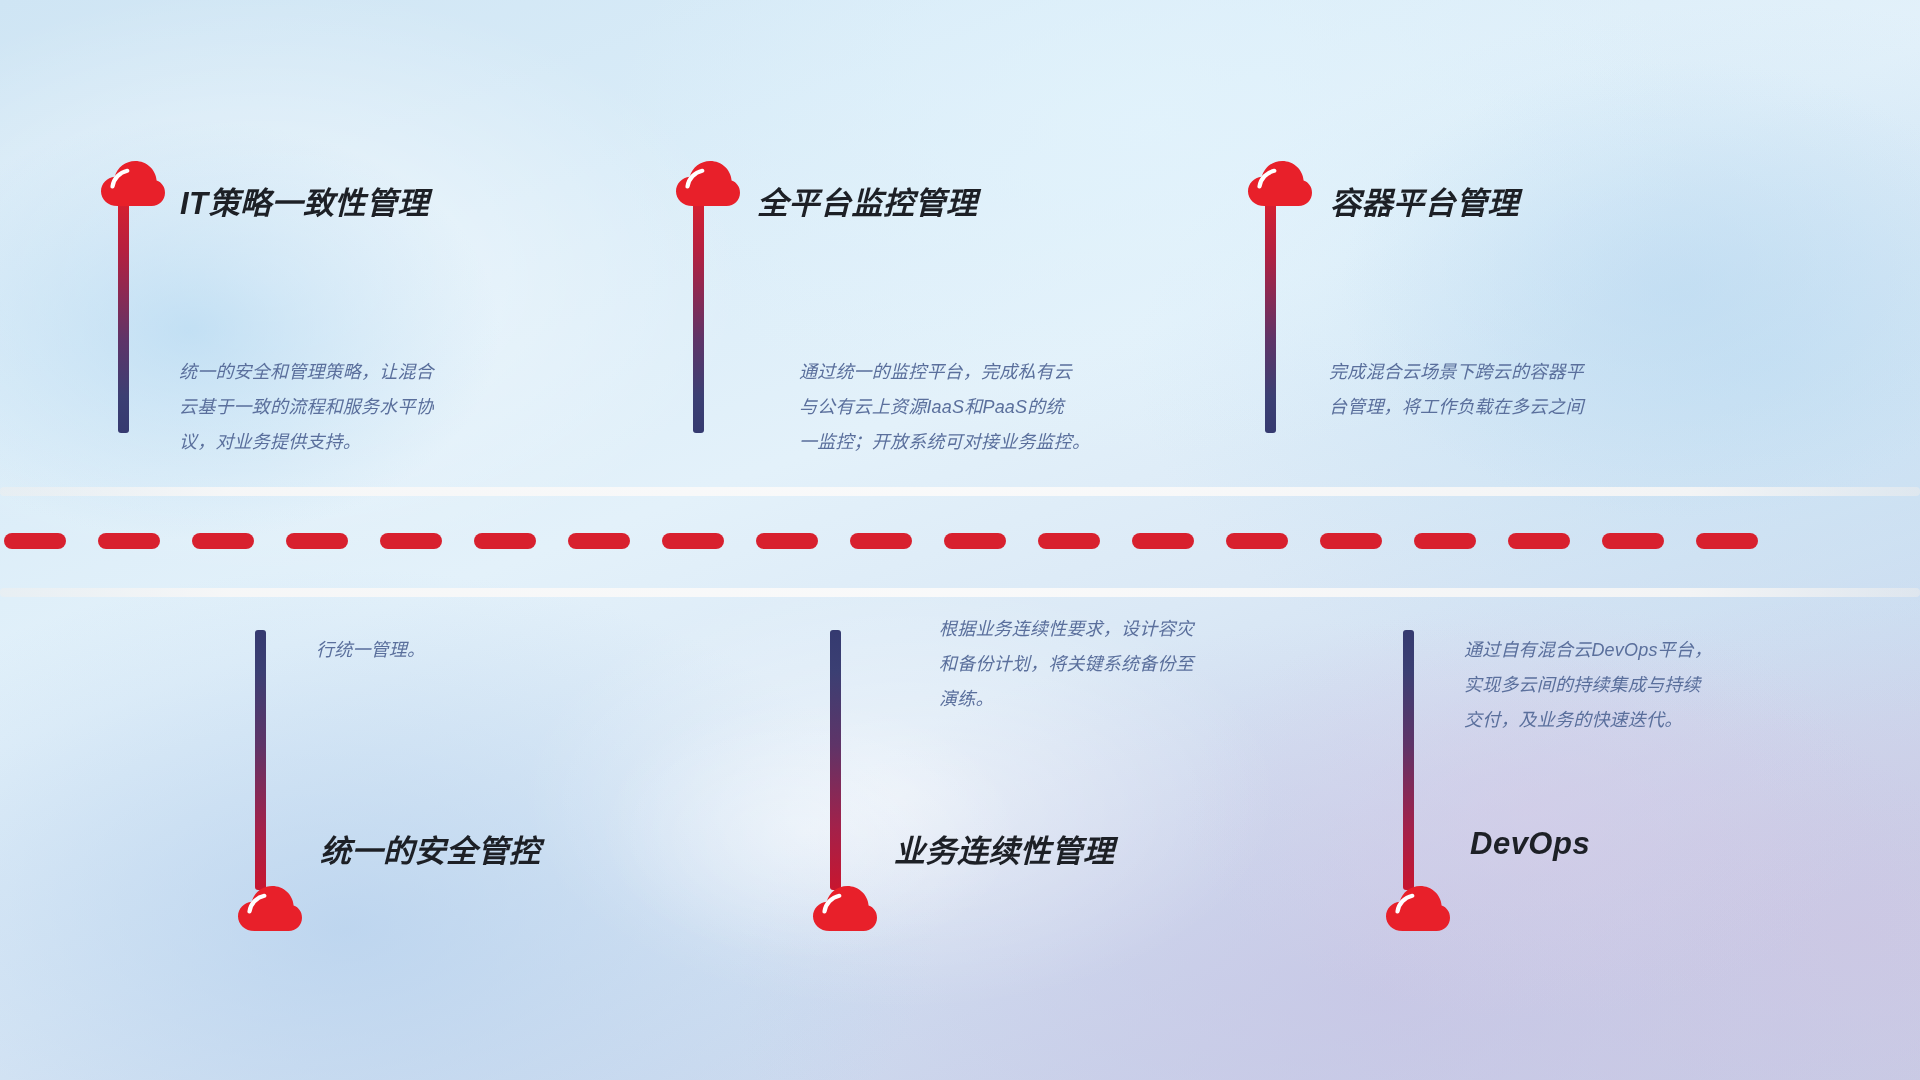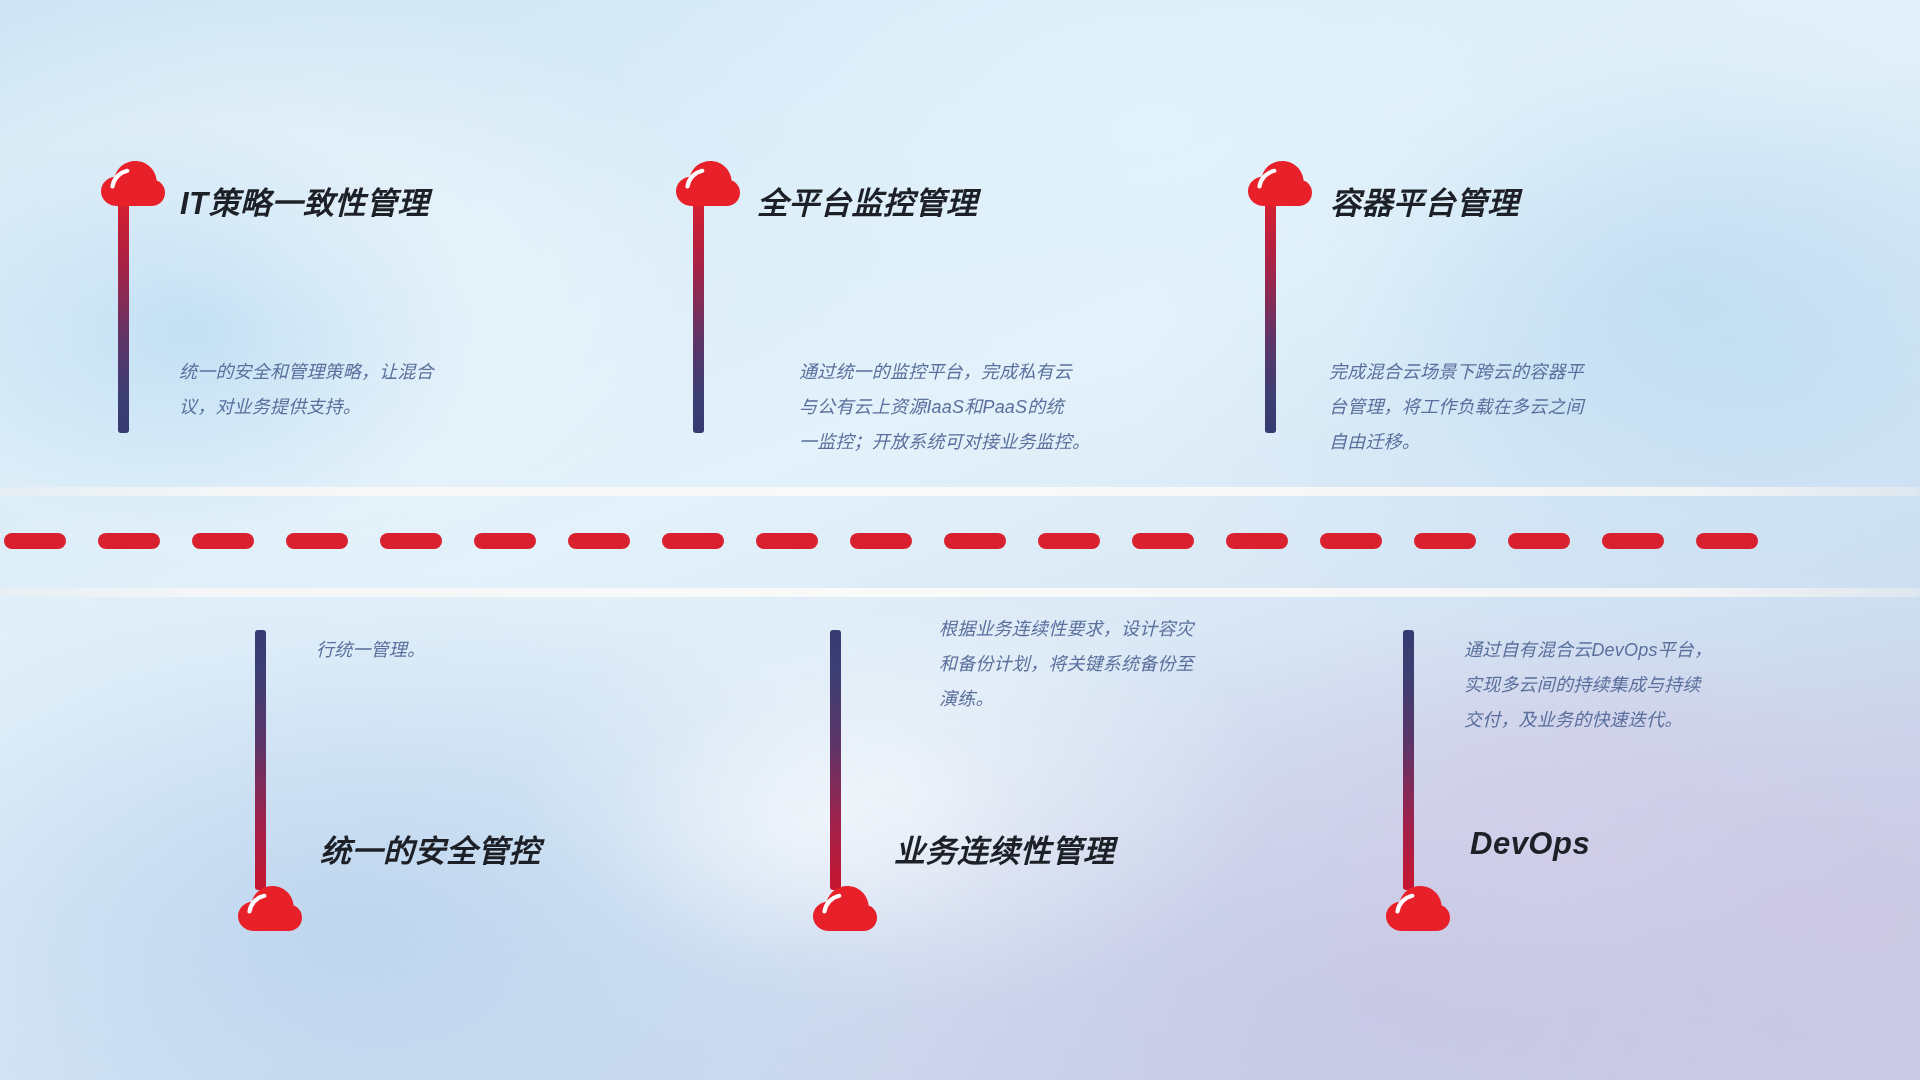--- a/index.html
+++ b/index.html
@@ -91,20 +91,21 @@
   <div class="pin" style="left:100px; top:160px;">
     <div class="pin-line down" style="left:18px; top:28px; height:245px;"></div>
     <svg class="cloud" style="left:0px; top:0px;" viewBox="0 0 66 48">
       <path d="M17.5 46 C7.9 46 1 39.4 1 31.2 C1 23.6 7 17.4 14.7 16.7 C17.4 7.3 25.5 1 35.2 1 C46.6 1 55.9 9.6 56.6 20.6 C61.8 22.4 65 27.1 65 32.7 C65 40 59 46 51.6 46 Z" fill="#e8202a"></path>
       <path d="M12.5 26.5 C13.6 18.6 19.6 12.4 27.3 10.8" stroke="#ffffff" stroke-width="4.2" stroke-linecap="round" fill="none"></path>
     </svg>
   </div>
   <div class="heading" style="left:180px; top:178px;">IT策略一致性管理</div>
   <div class="para" style="left:179px; top:355px;">
     <p>统一的安全和管理策略，让混合</p>
+    <p>云基于一致的流程和服务水平协</p>
     <p>议，对业务提供支持。</p>
   </div>
 
   <div class="pin" style="left:675px; top:160px;">
     <div class="pin-line down" style="left:18px; top:28px; height:245px;"></div>
     <svg class="cloud" style="left:0px; top:0px;" viewBox="0 0 66 48">
       <path d="M17.5 46 C7.9 46 1 39.4 1 31.2 C1 23.6 7 17.4 14.7 16.7 C17.4 7.3 25.5 1 35.2 1 C46.6 1 55.9 9.6 56.6 20.6 C61.8 22.4 65 27.1 65 32.7 C65 40 59 46 51.6 46 Z" fill="#e8202a"></path>
       <path d="M12.5 26.5 C13.6 18.6 19.6 12.4 27.3 10.8" stroke="#ffffff" stroke-width="4.2" stroke-linecap="round" fill="none"></path>
     </svg>
   </div>
@@ -119,21 +120,20 @@
     <div class="pin-line down" style="left:18px; top:28px; height:245px;"></div>
     <svg class="cloud" style="left:0px; top:0px;" viewBox="0 0 66 48">
       <path d="M17.5 46 C7.9 46 1 39.4 1 31.2 C1 23.6 7 17.4 14.7 16.7 C17.4 7.3 25.5 1 35.2 1 C46.6 1 55.9 9.6 56.6 20.6 C61.8 22.4 65 27.1 65 32.7 C65 40 59 46 51.6 46 Z" fill="#e8202a"></path>
       <path d="M12.5 26.5 C13.6 18.6 19.6 12.4 27.3 10.8" stroke="#ffffff" stroke-width="4.2" stroke-linecap="round" fill="none"></path>
     </svg>
   </div>
   <div class="heading" style="left:1330px; top:178px;">容器平台管理</div>
   <div class="para" style="left:1329px; top:355px;">
     <p>完成混合云场景下跨云的容器平</p>
     <p>台管理，将工作负载在多云之间</p>
-    <p>自由迁移。</p>
   </div>
 
   <div id="road">
     <div class="road-band top"></div>
     <div class="road-dashes">
         <div class="dash" style="background: rgb(216, 32, 46);"></div>
         <div class="dash" style="background: rgb(216, 32, 46);"></div>
         <div class="dash" style="background: rgb(216, 32, 46);"></div>
         <div class="dash" style="background: rgb(216, 32, 46);"></div>
         <div class="dash" style="background: rgb(216, 32, 46);"></div>

